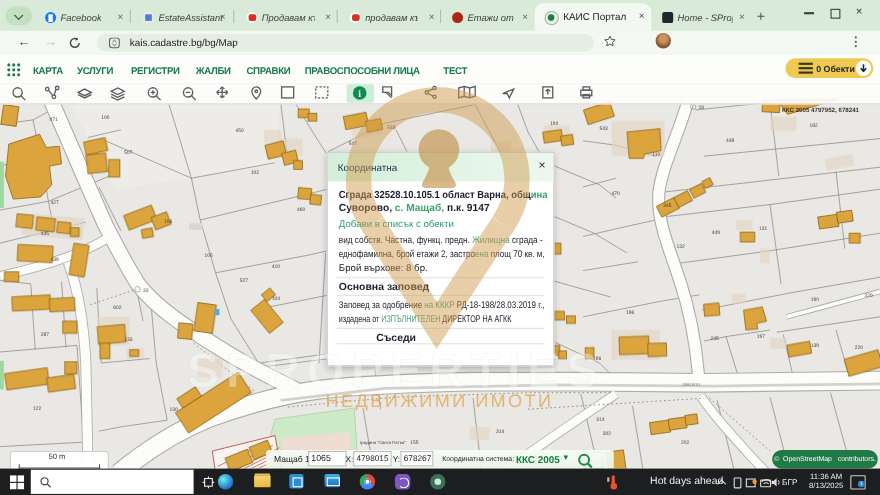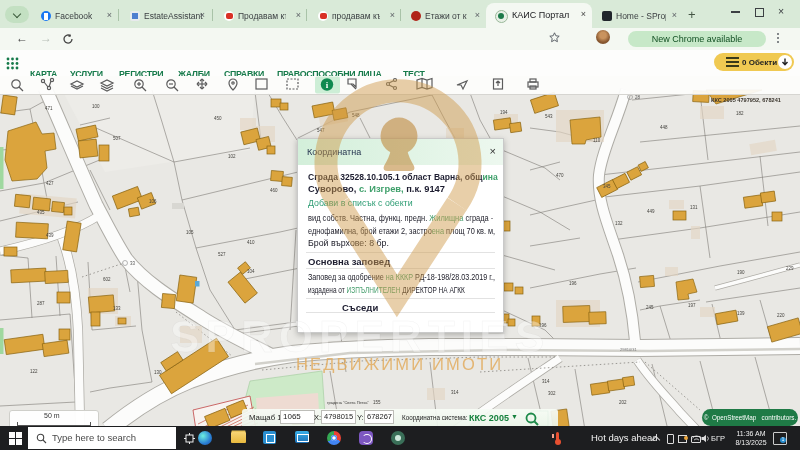--- a/index.html
+++ b/index.html
@@ -1,34 +1,34 @@
 <!DOCTYPE html>
 <html><head>
 <meta charset="utf-8">
 <style>
   html,body{margin:0;padding:0;width:800px;height:450px;overflow:hidden;
     font-family:"Liberation Sans",sans-serif;}
   #stage{position:relative;width:800px;height:450px;background:#e9e8e4;}
   
   #tabbar{position:absolute;left:0;top:0;width:800px;height:28px;background:#d9ead8;}
   .tab{position:absolute;top:5px;height:23px;font-size:8.5px;color:#3c4043;}
-  .tab .ttl{position:absolute;left:22px;top:6px;white-space:nowrap;overflow:hidden;}
+  .tab .ttl{position:absolute;left:22px;top:6px;white-space:nowrap;overflow:hidden;font-style:italic;}
   .tab .cls{position:absolute;top:5px;font-size:9px;color:#5f6368;}
   .tabico{position:absolute;left:8px;top:6px;width:10px;height:10px;border-radius:50%;}
   .sep{position:absolute;top:9px;width:1px;height:12px;background:#a9c3a8;}
   #activetab{position:absolute;left:486px;top:3px;width:106px;height:25px;background:#f4f8f2;
      border-radius:8px 8px 0 0;z-index:2;}
   
   #addrbar{position:absolute;left:0;top:28px;width:800px;height:22px;background:#f4f8f2;}
   #urlpill{position:absolute;left:88px;top:3px;width:452px;height:16px;background:#e6eee4;border-radius:8px;}
   #newchrome{position:absolute;left:628px;top:3px;width:138px;height:16px;background:#c7e8c8;
      border-radius:8px;font-size:9px;color:#114f22;text-align:center;line-height:16px;}
   
   #navbar{position:absolute;left:0;top:50px;width:800px;height:26px;background:#fdfdfc;border-bottom:1px solid #e3e3e0;}
-  .nav{position:absolute;top:19px;font-size:8.8px;font-weight:bold;color:#167a4a;letter-spacing:-0.3px;white-space:nowrap;}
+  .nav{position:absolute;top:9px;font-size:8.8px;font-weight:bold;color:#167a4a;letter-spacing:-0.3px;white-space:nowrap;}
   #objbtn{position:absolute;left:714px;top:3px;width:80px;height:18px;background:#f0c952;border-radius:10px;}
   
   #toolbar{position:absolute;left:0;top:76px;width:800px;height:18px;background:rgba(253,253,252,.93);
      border-bottom:1px solid #d6d5d1;z-index:5;}
   
   #popup{position:absolute;left:297px;top:138px;width:205px;height:193px;background:#fff;
      border:1px solid #c9c9c9;box-shadow:0 2px 6px rgba(0,0,0,.25);z-index:10;font-size:9.5px;color:#23232e;}
   #pophead{position:absolute;left:0;top:0;width:100%;height:26px;
      background:linear-gradient(90deg,#d3efda,#edf8ef);}
   #pophead .hlbl{position:absolute;left:9px;top:8px;font-size:9px;color:#25354f;}
@@ -104,25 +104,31 @@
     <div style="position:absolute;left:755px;top:8px;width:7px;height:7px;border:1px solid #3c4043;"></div>
     <div style="position:absolute;left:778px;top:5px;font-size:10.5px;color:#3c4043;">×</div>
   </div>
   <div id="addrbar">
     <span style="position:absolute;left:16px;top:3px;font-size:12px;color:#454545;">←</span>
     <span style="position:absolute;left:40px;top:3px;font-size:12px;color:#b6beb6;">→</span>
     <svg style="position:absolute;left:62px;top:5px;" width="12" height="12" viewBox="0 0 12 12">
         <path d="M10 6 A4 4 0 1 1 8.5 2.9" fill="none" stroke="#454545" stroke-width="1.3"></path>
         <path d="M8.2 0.8 L8.8 3.4 L6.2 3.9 Z" fill="#454545"></path>
       </svg>
+    <div id="urlpill">
+      <svg style="position:absolute;left:11px;top:3px;" width="10" height="10" viewBox="0 0 10 10">
+          <rect x="0.5" y="0.5" width="9" height="9" rx="2.5" fill="none" stroke="#5f6368"></rect>
+          <path d="M3.2 4.2 L5 2.6 L6.8 4.2 M3.2 6 L5 7.6 L6.8 6" fill="none" stroke="#5f6368" stroke-width="0.9"></path>
+        </svg>
+      <span style="position:absolute;left:30px;top:2.5px;font-size:9px;color:#202124;">kais.cadastre.bg/bg/Map</span>
+    </div>
     <svg style="position:absolute;left:549px;top:4px;" width="11" height="11" viewBox="0 0 11 11">
         <path d="M5.5 0.8 L6.9 3.8 L10.2 4.2 L7.8 6.4 L8.4 9.7 L5.5 8.1 L2.6 9.7 L3.2 6.4 L0.8 4.2 L4.1 3.8 Z" fill="none" stroke="#50565e" stroke-width="0.9"></path>
       </svg>
     <span style="position:absolute;left:596px;top:2px;width:14px;height:14px;border-radius:50%;background:radial-gradient(circle at 50% 38%,#c9935e 28%,#8a5a32 62%,#6e4424);"></span>
-    <div id="newchrome">New Chrome available</div>
     <span style="position:absolute;left:777px;top:5px;width:2px;height:2px;border-radius:50%;background:#5f6368;box-shadow:0 4px 0 #5f6368,0 8px 0 #5f6368;"></span>
   </div>
   <div id="navbar">
     <svg style="position:absolute;left:6px;top:7px;" width="13" height="13" viewBox="0 0 13 13">
       <g fill="#167a4a">
           <circle cx="2" cy="2" r="1.4"></circle>
           <circle cx="6.5" cy="2" r="1.4"></circle>
           <circle cx="11" cy="2" r="1.4"></circle>
       <circle cx="2" cy="6.5" r="1.4"></circle>
           <circle cx="6.5" cy="6.5" r="1.4"></circle>
@@ -500,21 +506,21 @@
     <circle cx="327" cy="8.5" r="6.2" fill="#0f8a50"></circle>
     <text x="327" y="12" font-size="9" font-weight="bold" fill="#fff" text-anchor="middle" font-family="Liberation Serif,serif">i</text>
    </svg>
   </div>
   <div id="popup">
     <div id="pophead">
         <span class="hlbl">Координатна</span>
         <span id="popx">×</span>
       </div>
     <div class="pl" style="top:33px;font-size:9.3px;font-weight:bold;color:#1d1d30;transform:scaleX(0.92);">Сграда 32528.10.105.1 област Варна, общ<span style="color:#3fa06b;">ина</span></div>
-    <div class="pl" style="top:44.5px;font-size:9.3px;font-weight:bold;color:#1d1d30;">Суворово, <span style="color:#3fa06b;">с. Изгрев,</span> п.к. 9147</div>
+    <div class="pl" style="top:44.5px;font-size:9.3px;font-weight:bold;color:#1d1d30;">Суворово, <span style="color:#3fa06b;">с. Мащаб,</span> п.к. 9147</div>
     <div class="pl" style="top:59px;color:#2e9d74;">Добави в списък с обекти</div>
     <div class="pl" style="top:74px;transform:scaleX(0.85);">вид собств. Частна, функц. предн. <span style="color:#4aa070;">Жилищна</span> сграда -</div>
     <div class="pl" style="top:86.5px;transform:scaleX(0.835);">еднофамилна, брой етажи 2, застро<span style="color:#4aa070;">ена</span> площ 70 кв. м,</div>
     <div class="pl" style="top:99px;">Брой върхове: 8 бр.</div>
     <div class="hr" style="top:113px;"></div>
     <div class="pl" style="top:117px;font-weight:bold;color:#1d1d30;font-size:9.5px;">Основна заповед</div>
     <div class="hr" style="top:128.5px;"></div>
     <div class="pl" style="top:133px;transform:scaleX(0.82);">Заповед за одобрение <span style="color:#4aa070;">на КККР</span> РД-18-198/28.03.2019 г.,</div>
     <div class="pl" style="top:145.5px;transform:scaleX(0.74);">издадена от <span style="color:#4aa070;">ИЗПЪЛНИТЕЛЕН</span> ДИРЕКТОР НА АГКК</div>
     <div class="hr" style="top:158.5px;"></div>
@@ -560,21 +566,20 @@
           <rect x="7" y="0" width="6" height="6"></rect>
       <rect x="0" y="7" width="6" height="6"></rect>
           <rect x="7" y="7" width="6" height="6"></rect>
         </g>
     </svg>
     <div id="searchbox">
       <svg style="position:absolute;left:8px;top:6px;" width="11" height="11" viewBox="0 0 11 11">
         <circle cx="4.5" cy="4.5" r="3.2" fill="none" stroke="#444" stroke-width="1.1"></circle>
         <line x1="7" y1="7" x2="10" y2="10" stroke="#444" stroke-width="1.1"></line>
       </svg>
-      <span style="position:absolute;left:24px;">Type here to search</span>
     </div>
     <svg style="position:absolute;left:184px;top:7px;" width="11" height="11" viewBox="0 0 11 11">
       <rect x="2" y="2" width="7" height="7" fill="none" stroke="#eee" stroke-width="1"></rect>
       <line x1="0" y1="5.5" x2="2" y2="5.5" stroke="#eee"></line>
         <line x1="9" y1="5.5" x2="11" y2="5.5" stroke="#eee"></line>
       <line x1="5.5" y1="0" x2="5.5" y2="2" stroke="#eee"></line>
         <line x1="5.5" y1="9" x2="5.5" y2="11" stroke="#eee"></line>
     </svg>
     <span style="position:absolute;left:198px;top:5px;width:14px;height:14px;border-radius:50%;background:radial-gradient(circle at 35% 35%,#6df0e0,#2a7fd4 60%,#1a4fa0);"></span>
     <span style="position:absolute;left:231px;top:6px;width:15px;height:11px;background:linear-gradient(#f7d575,#e8b93e);border-radius:1px;box-shadow:0 -2px 0 -0.5px #e8c35a;"></span>

